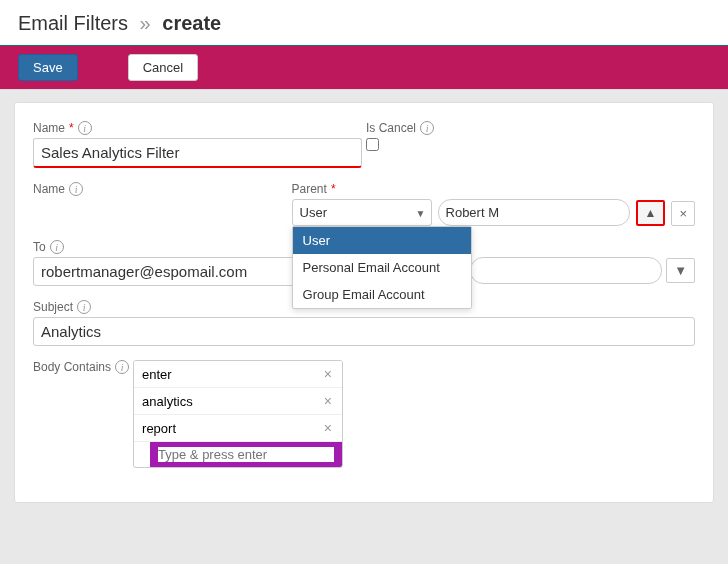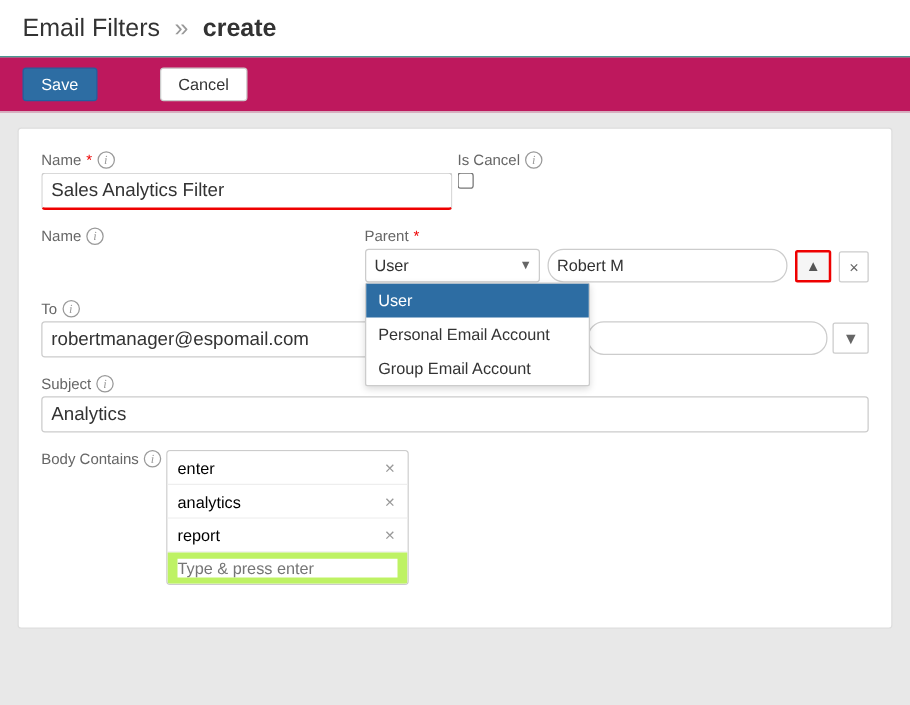--- a/index.html
+++ b/index.html
@@ -211,21 +211,22 @@
       justify-content: space-between;
       padding: 5px 8px;
       border-bottom: 1px solid #eee;
       background: #fff;
     }
     .body-contains-item:last-child {
       border-bottom: none;
     }
     .body-contains-add {
       padding: 5px 8px;
-      background: #bef264;
+      background: #a21caf;
+      margin-left: 16px;
     }
     .body-contains-add input {
       width: 100%;
       border: none;
       outline: none;
       font-size: 13px;
       color: #aaa;
     }
     .remove-btn {
       background: none;

